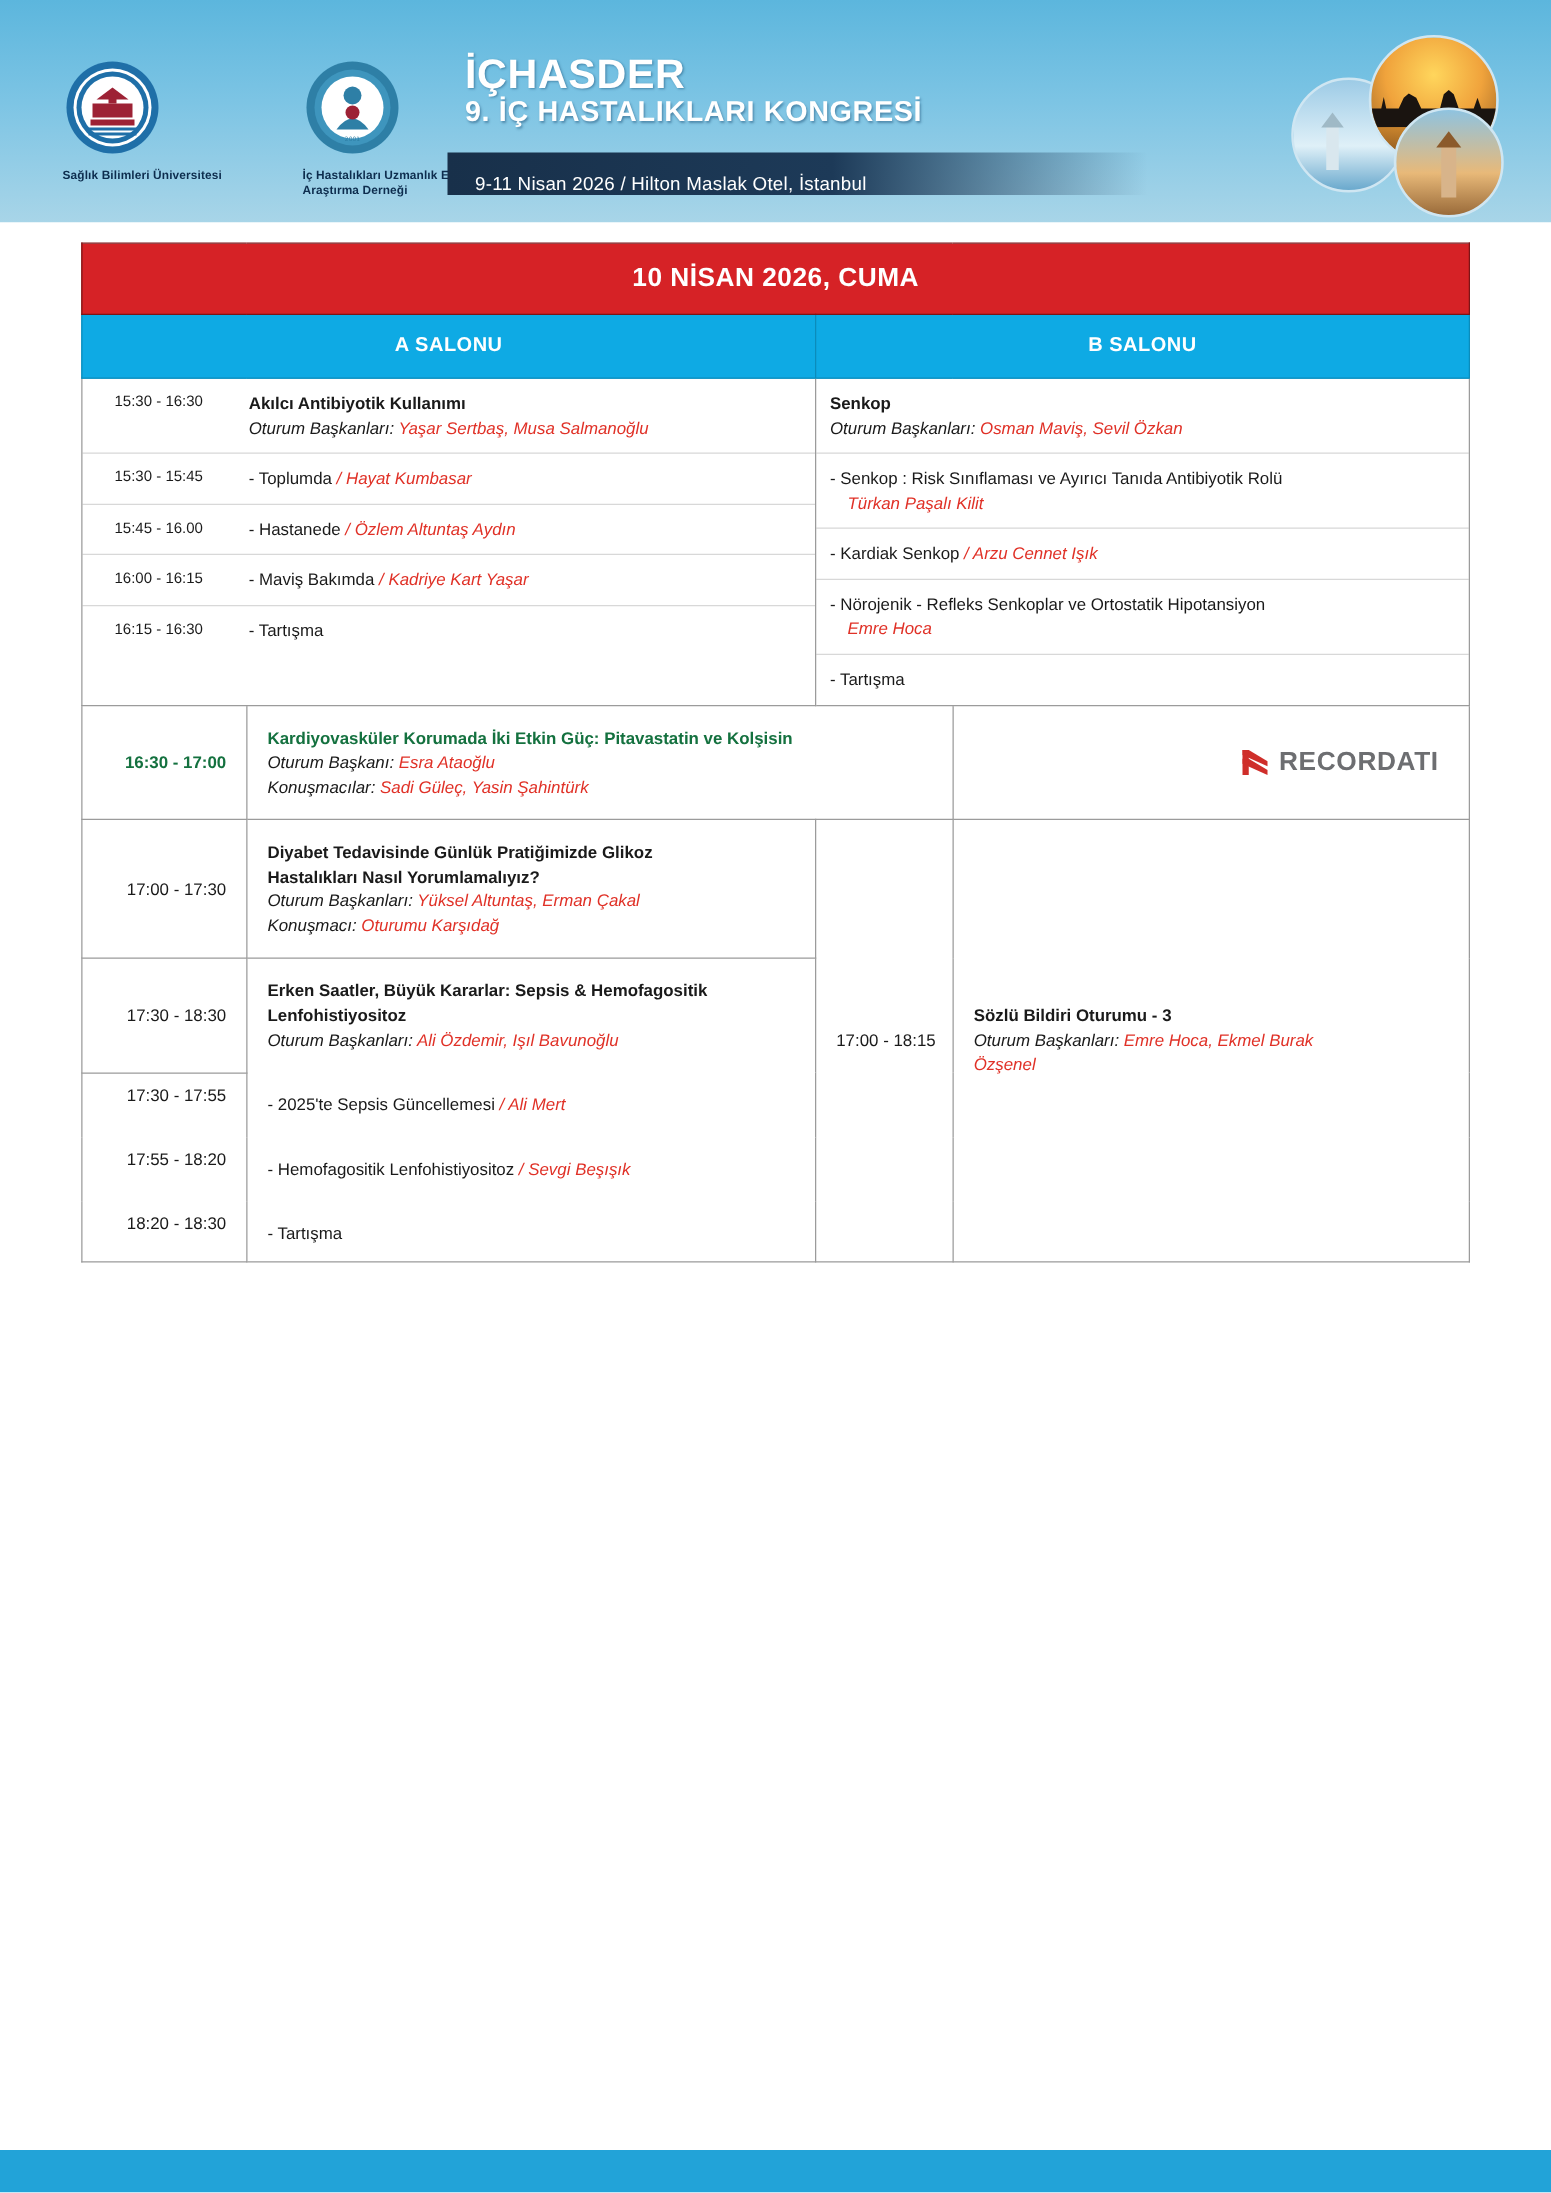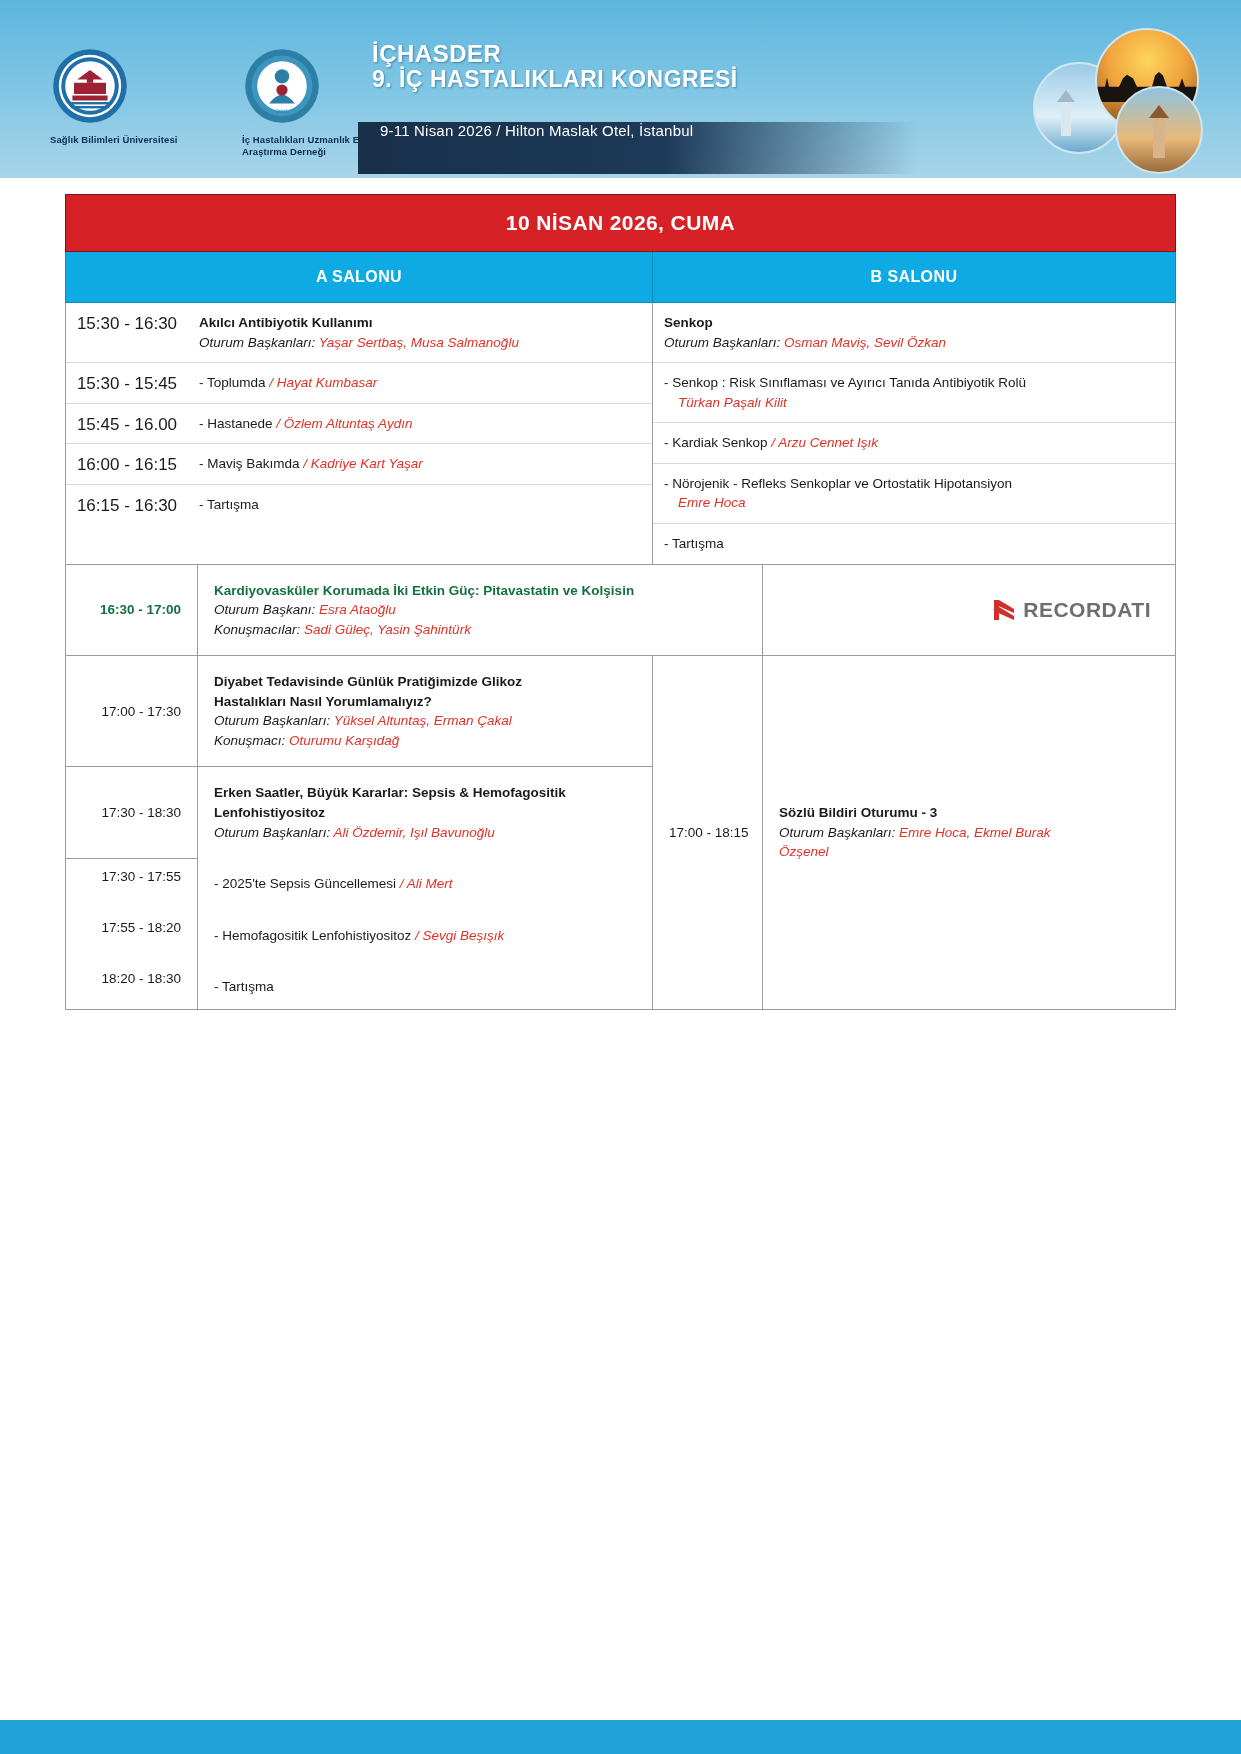--- a/index.html
+++ b/index.html
@@ -33,27 +33,27 @@
   .title-wrap{
     position:absolute; left:372px; top:42px; width:620px;
   }
   .t1, .t2{
     color:#ffffff; font-weight:bold;
     font-family:"Liberation Sans", sans-serif;
     letter-spacing:.5px;
     text-shadow:1px 1px 2px rgba(10,60,100,.45);
     line-height:1.02;
   }
-  .t1{ font-size:24px; }
+  .t1{ font-size:33px; }
   .t2{ font-size:23px; margin-top:2px;}
   .subbar{
     position:absolute; left:358px; top:122px;
-    width:560px; height:52px;
+    width:560px; height:34px;
     background:linear-gradient(90deg,#18304a 0%, #1d3a58 55%, rgba(40,80,115,0) 100%);
-    display:flex; align-items:flex-start;
+    display:flex; align-items:flex-end;
   }
   .subbar span{
     color:#ffffff; font-size:15px; padding-left:22px; letter-spacing:.2px;
   }
 
   .photo-cluster{ position:absolute; right:18px; top:28px; width:190px; height:130px; }
   .pc{ position:absolute; border-radius:50%; border:2px solid #cfe6f2; overflow:hidden; }
   .pc1{ width:92px;height:92px; left:0; top:34px; background:linear-gradient(180deg,#9dcbe6,#dff0f8 60%,#6aa9cd); }
   .pc2{ width:104px;height:104px; left:62px; top:0; background:radial-gradient(circle at 50% 30%, #ffd65c 0%, #f0a33c 45%, #7a4a1b 100%); }
   .pc3{ width:88px;height:88px; left:82px; top:58px; background:linear-gradient(180deg,#8fc3e0,#e8b979 60%,#9a6b3a); }
@@ -110,21 +110,21 @@
   .line{ font-size:13.5px; color:#1a1a1a; line-height:1.45; }
   .ttl { font-weight:bold; }
   .chair{ font-style:italic; }
   .nm{ color:#e03127; font-style:italic; }
   .ind{ padding-left:14px; }
 
   
   .sub{ width:100%; border-collapse:collapse; table-layout:fixed; }
   .sub td{ border:0; padding:0; vertical-align:top; }
   .sub tr.sep td{ border-top:1px solid #d8d8d8; }
-  .sub td.st{ width:132px; text-align:center; font-size:17px; color:#1a1a1a; white-space:nowrap; padding-top:11px;}
+  .sub td.st{ width:132px; text-align:center; font-size:12px; color:#1a1a1a; white-space:nowrap; padding-top:11px;}
   .sub td.sc{ padding:10px 11px 10px; }
 
   
   .green{ color:#14713f; }
   .green-time{ color:#14713f; font-weight:bold; }
   .recordati{ display:flex; align-items:center; gap:7px; justify-content:flex-end; padding-right:8px;}
   .rec-mark{ width:24px; height:24px; }
   .rec-word{ font-size:21px; font-weight:bold; color:#6d6e71; letter-spacing:.5px;}
 
   .footer-bar{

